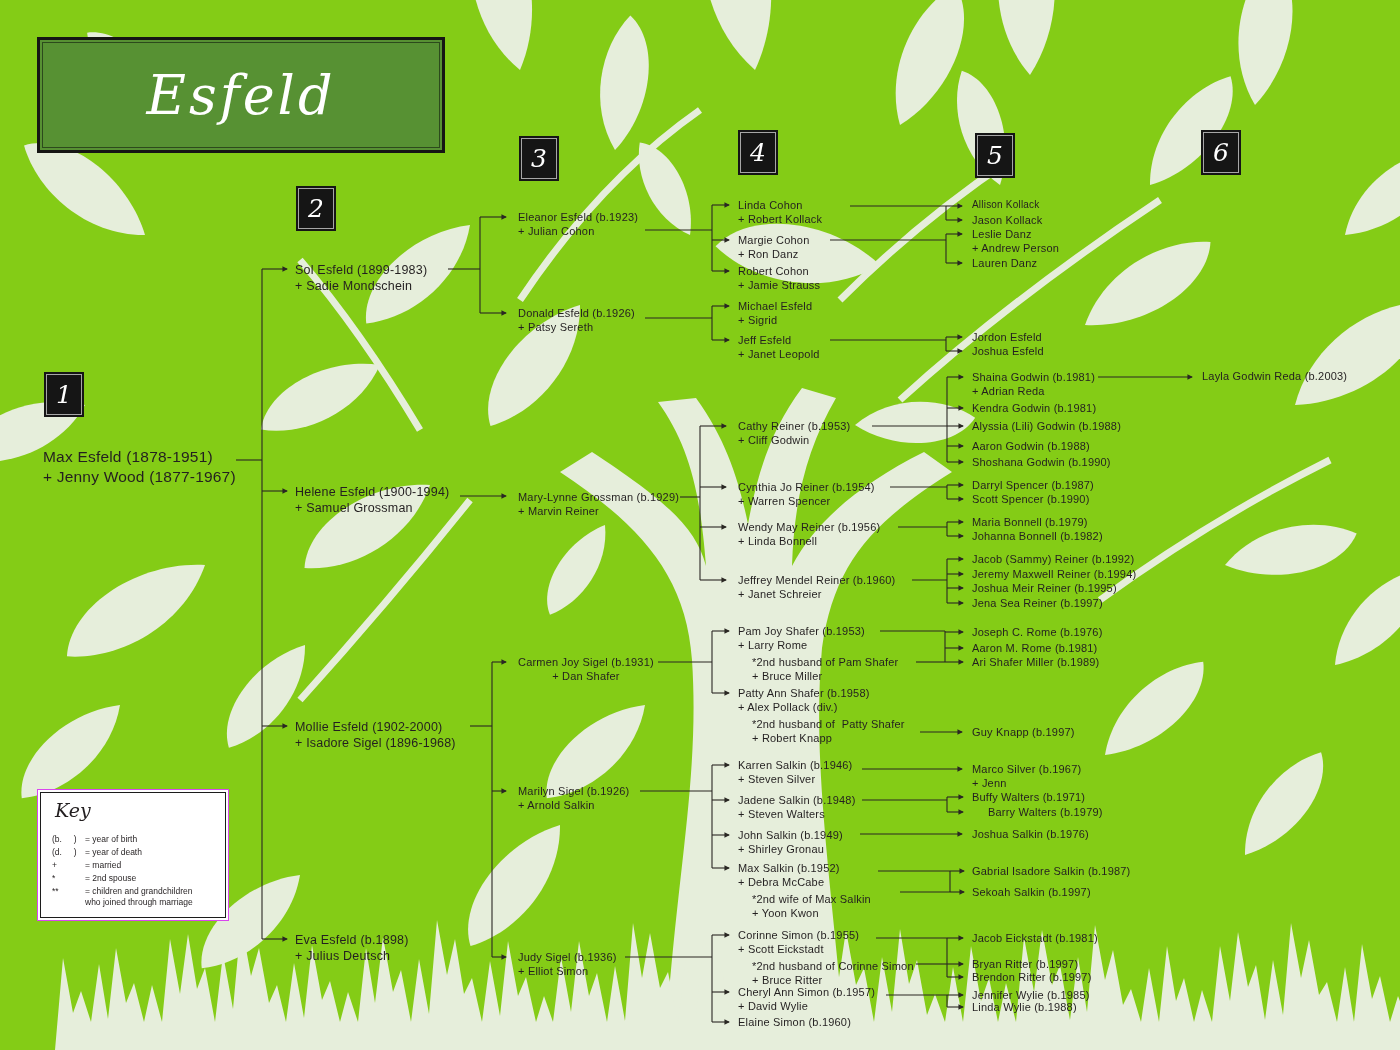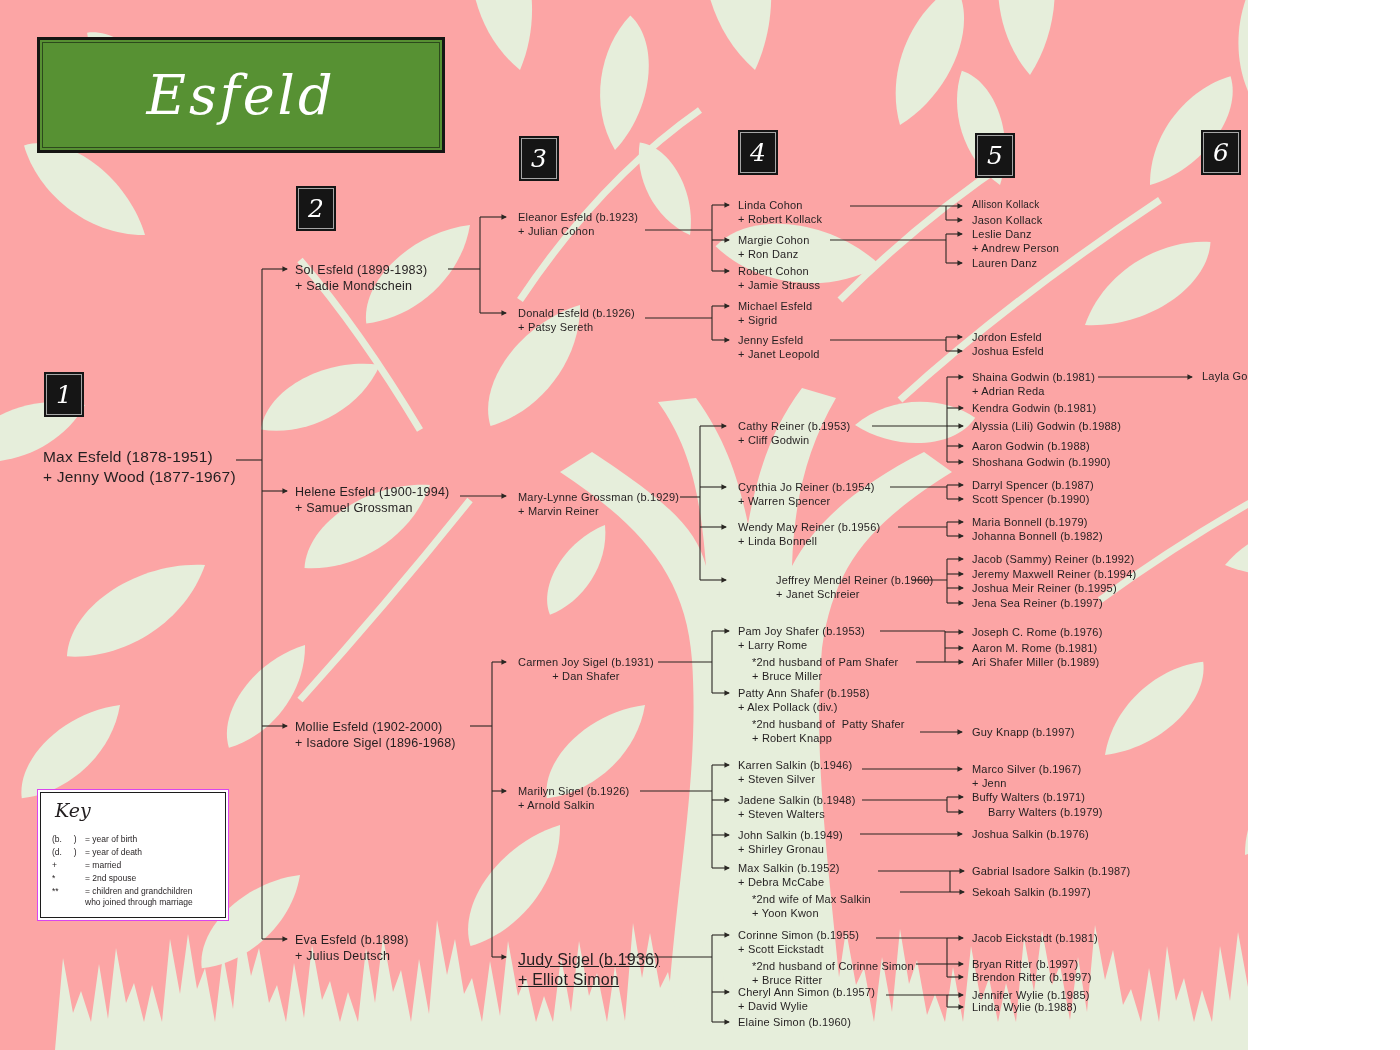--- a/index.html
+++ b/index.html
@@ -1,16 +1,16 @@
 <!DOCTYPE html>
 <html><head>
 <meta charset="utf-8">
 <style>
   html,body{margin:0;padding:0;background:#fff}
-  #stage{position:relative;width:1248px;height:1050px;background:#fca5a5;overflow:hidden;
+  #stage{position:relative;width:1400px;height:1050px;background:#84cc16;overflow:hidden;
          font-family:"Liberation Sans",sans-serif;color:#231f20}
   svg.layer{position:absolute;left:0;top:0}
   .person{position:absolute;line-height:1.28;letter-spacing:.2px;white-space:nowrap}
   .person .pline{white-space:pre}
   .person .notes{margin-left:14px;margin-top:3px}
   .badge{position:absolute;width:34px;height:39px;background:#151515;color:#fff;
          border:1px solid #a6a6a6;outline:2px solid #151515;display:flex;align-items:center;
          justify-content:center;font-family:"DejaVu Serif",serif;font-style:italic;font-size:25px}
   .titlebox{position:absolute;left:37px;top:37px;width:402px;height:110px;background:#579133;
             border:3px solid #161614}
@@ -270,21 +270,21 @@
         <div class="pline">+ Marvin Reiner</div>
       </div>
       <div class="person" style="left: 518px; top: 655px; font-size: 11px; text-align: center;">
         <div class="pline">Carmen Joy Sigel (b.1931)</div>
         <div class="pline">+ Dan Shafer</div>
       </div>
       <div class="person" style="left: 518px; top: 784px; font-size: 11px;">
         <div class="pline">Marilyn Sigel (b.1926)</div>
         <div class="pline">+ Arnold Salkin</div>
       </div>
-      <div class="person" style="left: 518px; top: 950px; font-size: 16px; text-decoration: underline;">
+      <div class="person" style="left: 518px; top: 950px; font-size: 11px;">
         <div class="pline">Judy Sigel (b.1936)</div>
         <div class="pline">+ Elliot Simon</div>
       </div>
       <div class="badge" style="left: 740px; top: 132px;">4</div>
       <div class="person" style="left: 738px; top: 198px; font-size: 11px;">
         <div class="pline">Linda Cohon</div>
         <div class="pline">+ Robert Kollack</div>
       </div>
       <div class="person" style="left: 738px; top: 233px; font-size: 11px;">
         <div class="pline">Margie Cohon</div>
@@ -292,36 +292,36 @@
       </div>
       <div class="person" style="left: 738px; top: 264px; font-size: 11px;">
         <div class="pline">Robert Cohon</div>
         <div class="pline">+ Jamie Strauss</div>
       </div>
       <div class="person" style="left: 738px; top: 299px; font-size: 11px;">
         <div class="pline">Michael Esfeld</div>
         <div class="pline">+ Sigrid</div>
       </div>
       <div class="person" style="left: 738px; top: 333px; font-size: 11px;">
-        <div class="pline">Jenny Esfeld</div>
+        <div class="pline">Jeff Esfeld</div>
         <div class="pline">+ Janet Leopold</div>
       </div>
       <div class="person" style="left: 738px; top: 419px; font-size: 11px;">
         <div class="pline">Cathy Reiner (b.1953)</div>
         <div class="pline">+ Cliff Godwin</div>
       </div>
       <div class="person" style="left: 738px; top: 480px; font-size: 11px;">
         <div class="pline">Cynthia Jo Reiner (b.1954)</div>
         <div class="pline">+ Warren Spencer</div>
       </div>
       <div class="person" style="left: 738px; top: 520px; font-size: 11px;">
         <div class="pline">Wendy May Reiner (b.1956)</div>
         <div class="pline">+ Linda Bonnell</div>
       </div>
-      <div class="person" style="left: 738px; top: 573px; font-size: 11px; margin-left: 38px;">
+      <div class="person" style="left: 738px; top: 573px; font-size: 11px;">
         <div class="pline">Jeffrey Mendel Reiner (b.1960)</div>
         <div class="pline">+ Janet Schreier</div>
       </div>
       <div class="person" style="left: 738px; top: 624px; font-size: 11px;">
         <div class="pline">Pam Joy Shafer (b.1953)</div>
         <div class="pline">+ Larry Rome</div>
         <div class="notes">
           <div class="pline">*2nd husband of Pam Shafer</div>
           <div class="pline">+ Bruce Miller</div>
         </div>

